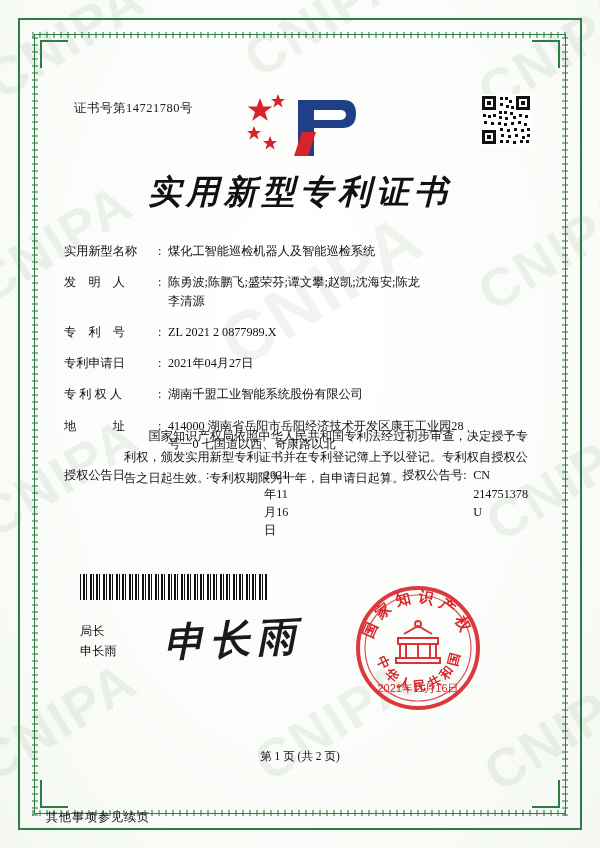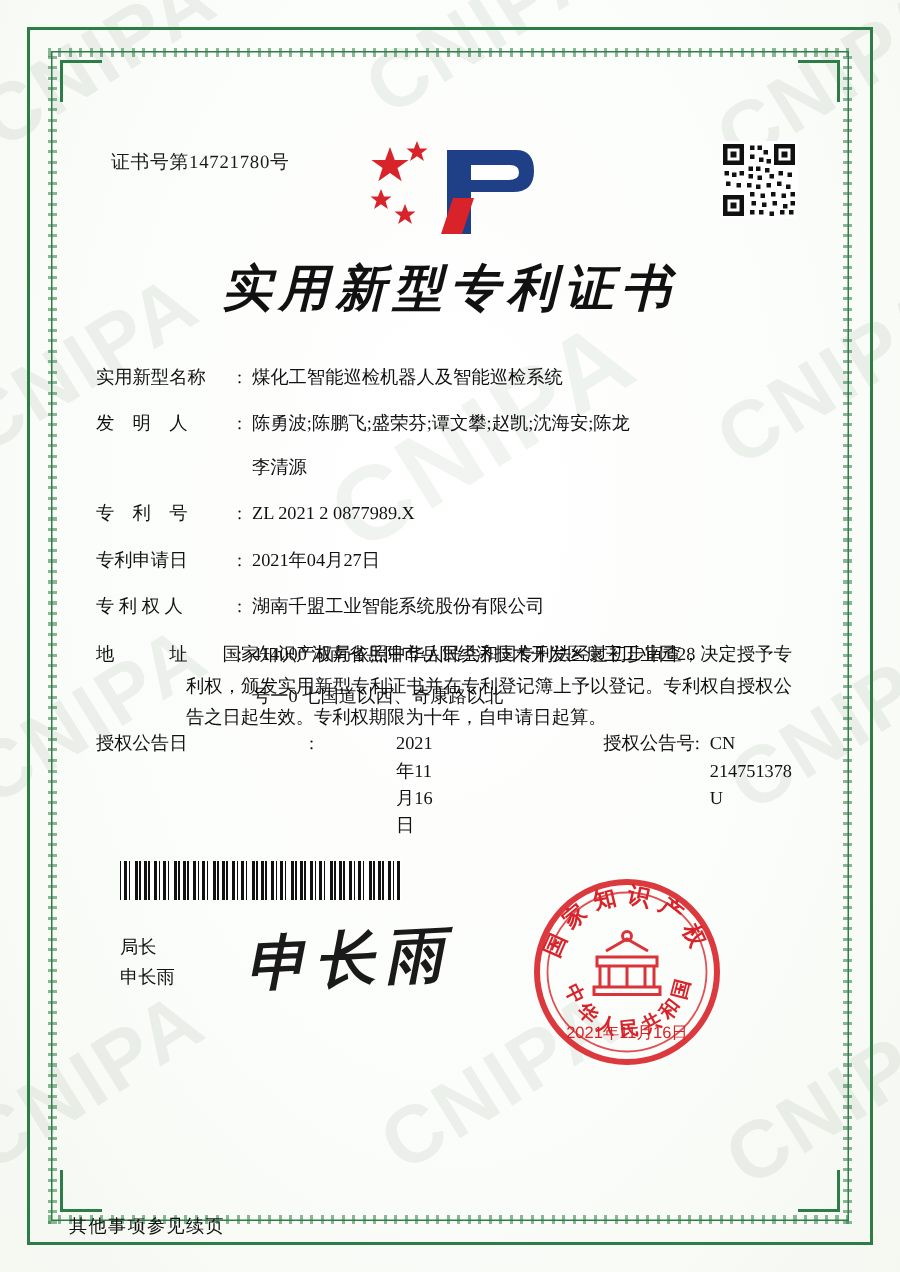--- a/index.html
+++ b/index.html
@@ -145,21 +145,21 @@
     align-items: flex-start;
   }
   .row .lbl {
     width: 94px;
     flex: 0 0 94px;
     letter-spacing: 0px;
     white-space: nowrap;
   }
   .row .colon { width: 10px; flex: 0 0 10px; }
   .row .val { flex: 1; }
-  .row .val .l2 { display: block; margin-top: 10px; }
+  .row .val .l2 { display: block; margin-top: 0; }
 
   .row-inline { display: flex; gap: 48px; }
   .row-inline .seg2 { margin-left: 60px; display: flex; }
   .row-inline .seg2 .lbl { width: auto; flex: none; }
 
   .para {
     position: absolute;
     left: 34px; right: 26px;
     font-size: 12.2px;
     color: #111;
@@ -434,16 +434,17 @@
           <rect x="44" y="54" width="40" height="6"></rect>
           <path d="M46 60 L46 74 M82 60 L82 74 M52 60 L52 74 M76 60 L76 74 M64 60 L64 74"></path>
           <rect x="42" y="74" width="44" height="5"></rect>
           <path d="M50 50 L64 42 L78 50"></path>
           <circle cx="64" cy="40" r="3"></circle>
         </g>
       </svg>
       <div class="seal-date">2021年11月16日</div>
     </div>
 
+    <div class="page-no">第 1 页 (共 2 页)</div>
     <div class="footer-note">其他事项参见续页</div>
 
   </div>
 </div>
 
 </body></html>

